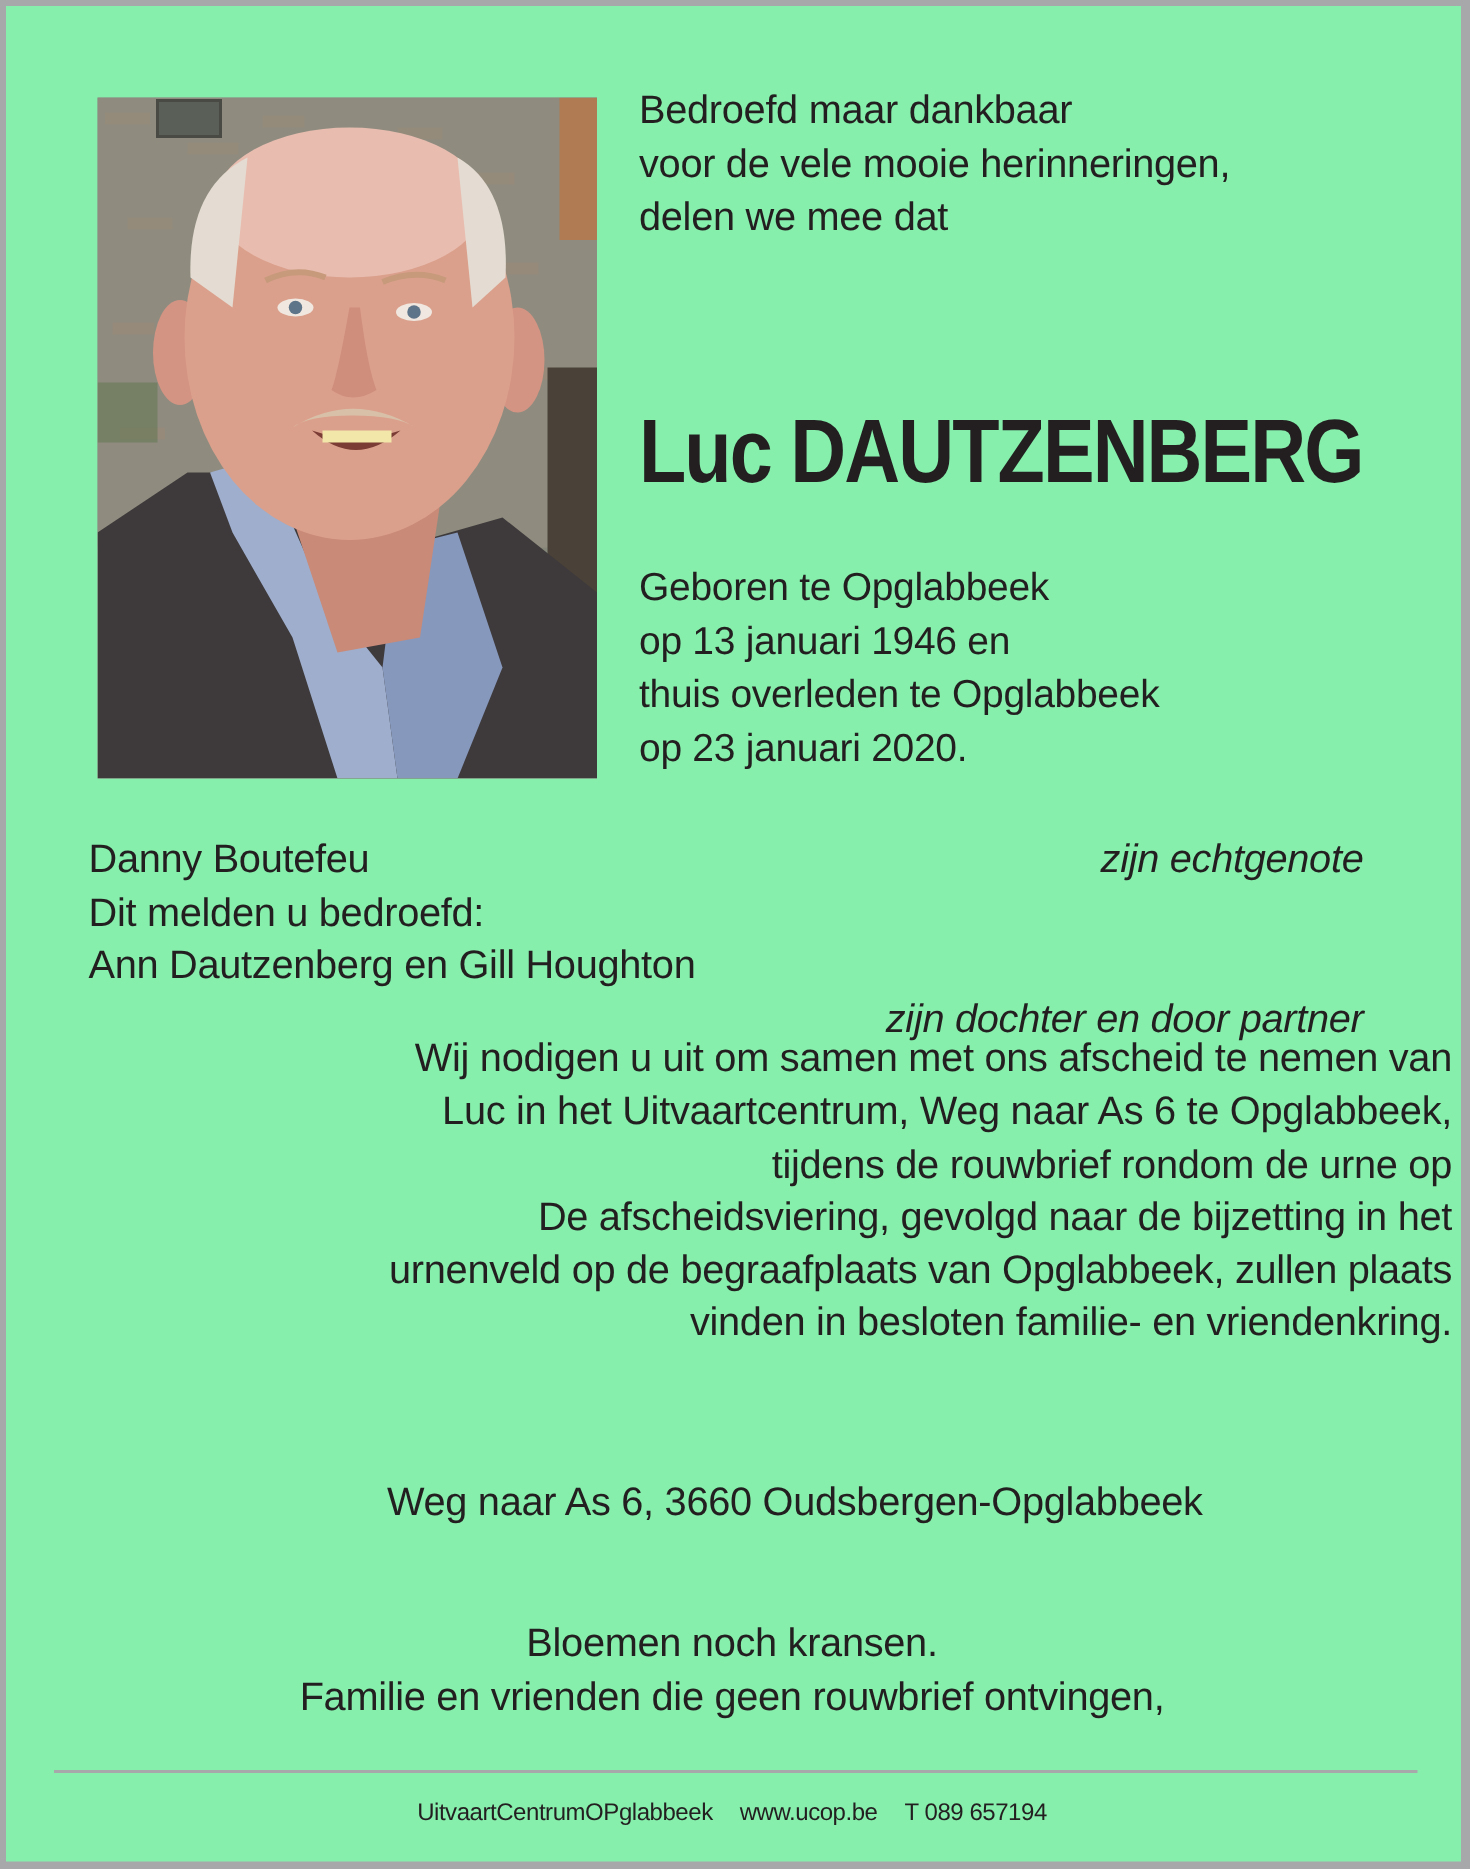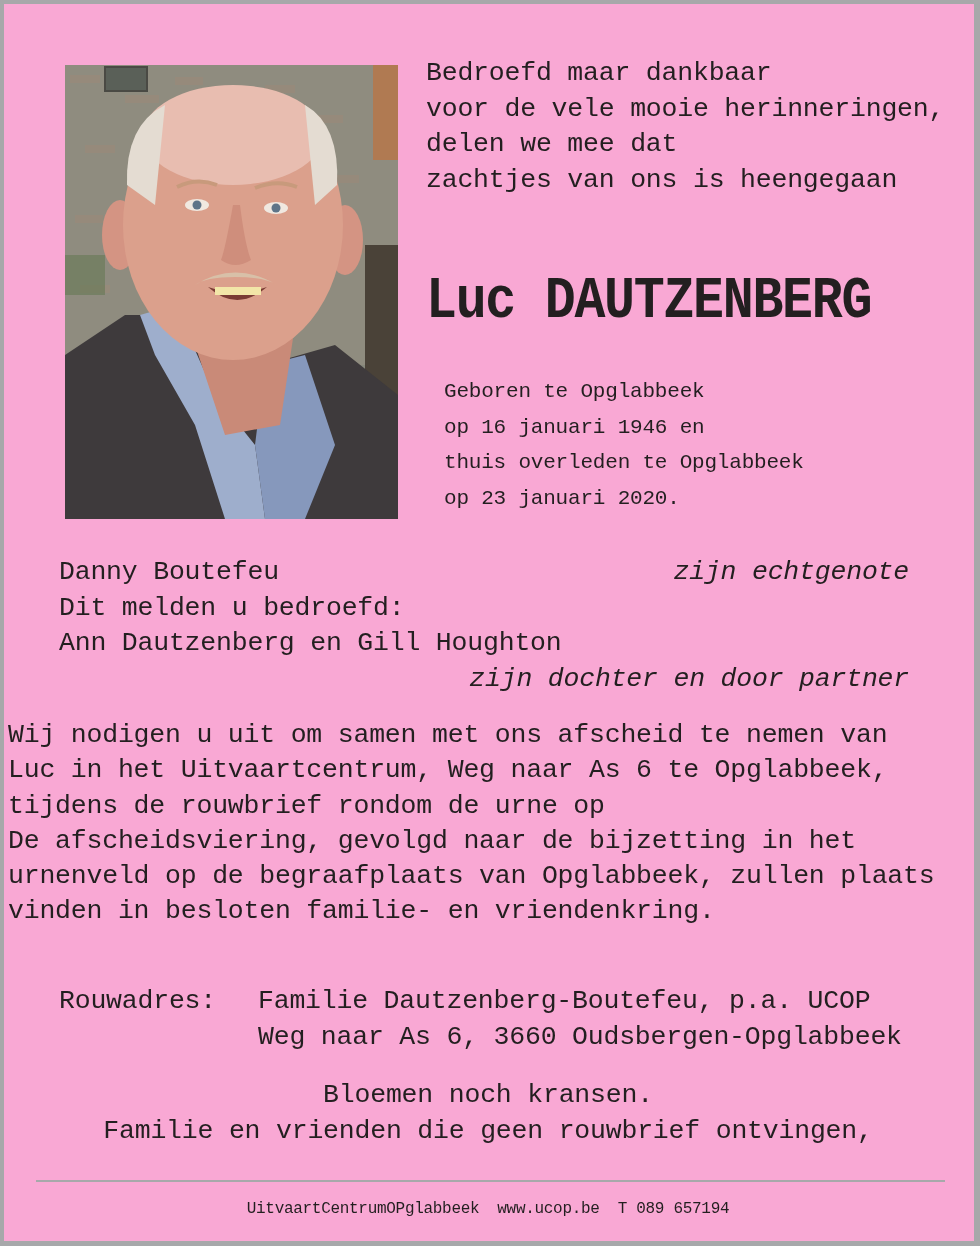--- a/index.html
+++ b/index.html
@@ -8,22 +8,21 @@
       background: #a7a8aa;
       font-family: "Liberation Sans", sans-serif;
       color: #231f20;
       position: relative;
       overflow: hidden;
     }
     .page {
       position: absolute;
       left: 4px; top: 4px;
       width: 970px; height: 1237px;
-      background: #f9a8d4;
-      font-family: Liberation Mono, monospace;
+      background: #86efac;
     }
     .photo {
       position: absolute;
       left: 61px; top: 61px;
       width: 333px; height: 454px;
       overflow: hidden;
       background: #8a8a82;
     }
     .photo svg { display: block; width: 100%; height: 100%; }
 
@@ -42,44 +41,43 @@
       line-height: 70px;
       letter-spacing: -1.5px;
       transform: scaleX(0.86);
       transform-origin: left top;
       white-space: nowrap;
     }
 
     .dates {
       position: absolute;
       left: 422px; top: 370px;
-      font-size: 21px; line-height: 35.5px;
-      letter-spacing: -0.2px;
-      margin-left: 18px;
+      font-size: 26px; line-height: 35.5px;
+      letter-spacing: -0.2px;
     }
     .dates div { white-space: nowrap; }
 
     .mourners {
       position: absolute;
       left: 55px; top: 551px;
       width: 850px;
       font-size: 26.5px; line-height: 35.5px;
       letter-spacing: -0.2px;
     }
     .mourners .row { position: relative; height: 35.5px; white-space: nowrap; }
     .mourners .rel {
       position: absolute; right: 0; top: 0;
       font-style: italic;
     }
 
     .invite {
       position: absolute;
-      left: 4px; top: 714px;
+      left: 4px; top: 684px;
       width: 960px;
-      text-align: left;
+      text-align: right;
       font-size: 26.5px; line-height: 35.3px;
       letter-spacing: -0.2px;
     }
     .invite div { white-space: nowrap; }
     .invite .bold { font-weight: bold; }
 
     .address {
       position: absolute;
       left: 55px; top: 980px;
       font-size: 26.5px; line-height: 35.5px;
@@ -177,28 +175,27 @@
 
       <path d="M143 222 Q172 248 202 222 Q172 232 143 222 Z" fill="#7a3c34"></path>
       <rect x="150" y="222" width="46" height="8" fill="#f2e6a8"></rect>
     </svg>
   </div>
 
   <div class="intro">
     <div>Bedroefd maar dankbaar</div>
     <div>voor de vele mooie herinneringen,</div>
     <div>delen we mee dat</div>
-    <div>zachtjes van ons is heengegaan</div>
   </div>
 
   <div class="name">Luc DAUTZENBERG</div>
 
   <div class="dates">
     <div>Geboren te Opglabbeek</div>
-    <div>op 16 januari 1946 en</div>
+    <div>op 13 januari 1946 en</div>
     <div>thuis overleden te Opglabbeek</div>
     <div>op 23 januari 2020.</div>
   </div>
 
   <div class="mourners">
     <div class="row">
       <span>Danny Boutefeu</span>
       <span class="rel">zijn echtgenote</span>
     </div>
     <div class="row">Dit melden u bedroefd:</div>
@@ -214,24 +211,20 @@
     <div>Wij nodigen u uit om samen met ons afscheid te nemen van</div>
     <div>Luc in het Uitvaartcentrum, Weg naar As 6 te Opglabbeek,</div>
     <div>tijdens de rouwbrief rondom de urne op</div>
     <div>De afscheidsviering, gevolgd naar de bijzetting in het</div>
     <div>urnenveld op de begraafplaats van Opglabbeek, zullen plaats</div>
     <div>vinden in besloten familie- en vriendenkring.</div>
   </div>
 
   <div class="address">
     <div class="row">
-      <span class="label">Rouwadres:</span>
-      <span>Familie Dautzenberg-Boutefeu, p.a. UCOP</span>
-    </div>
-    <div class="row">
       <span class="label"></span>
       <span>Weg naar As 6, 3660 Oudsbergen-Opglabbeek</span>
     </div>
   </div>
 
   <div class="flowers">
     <div>Bloemen noch kransen.</div>
     <div>Familie en vrienden die geen rouwbrief ontvingen,</div>
   </div>
 

